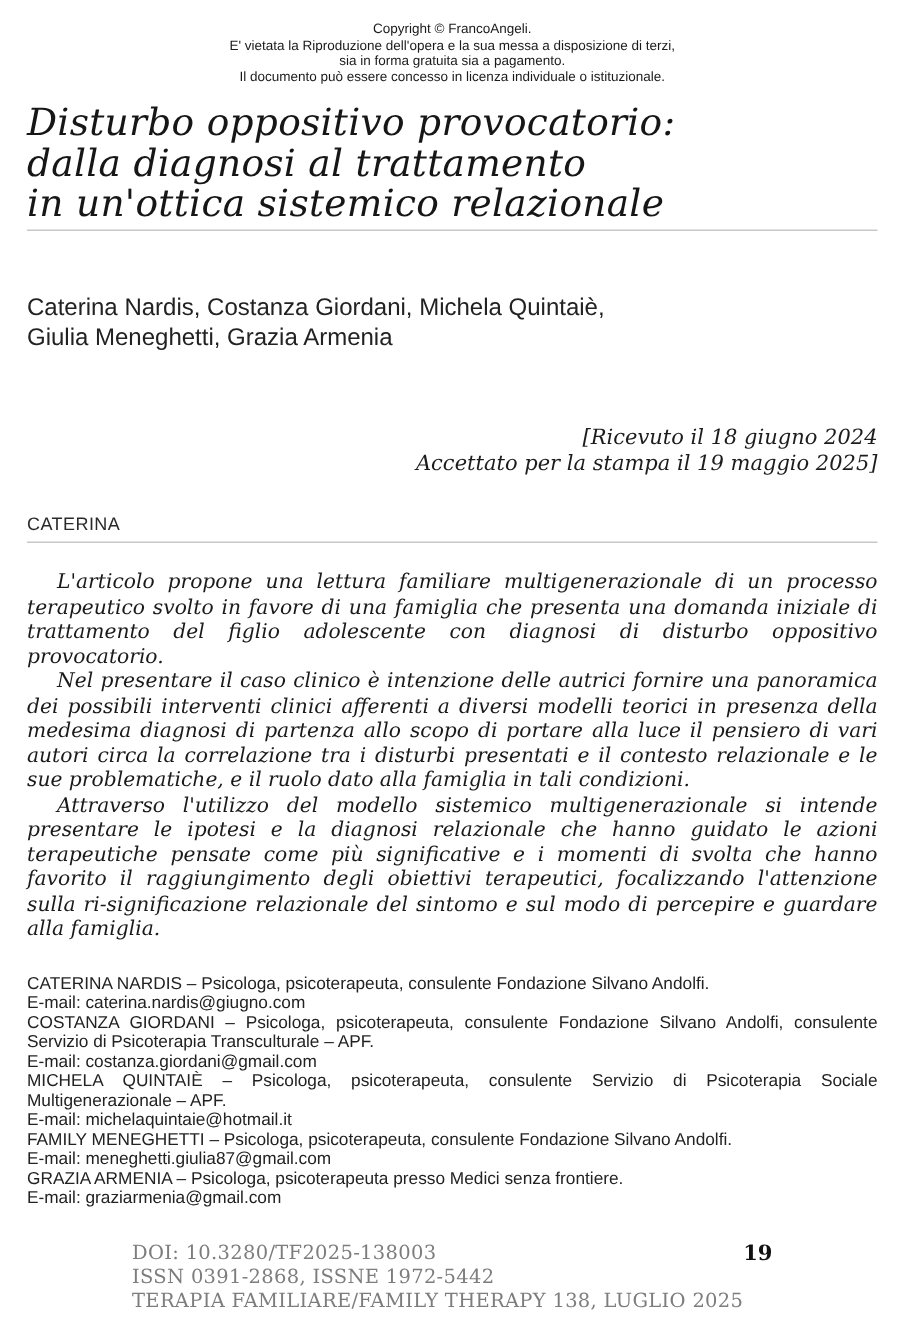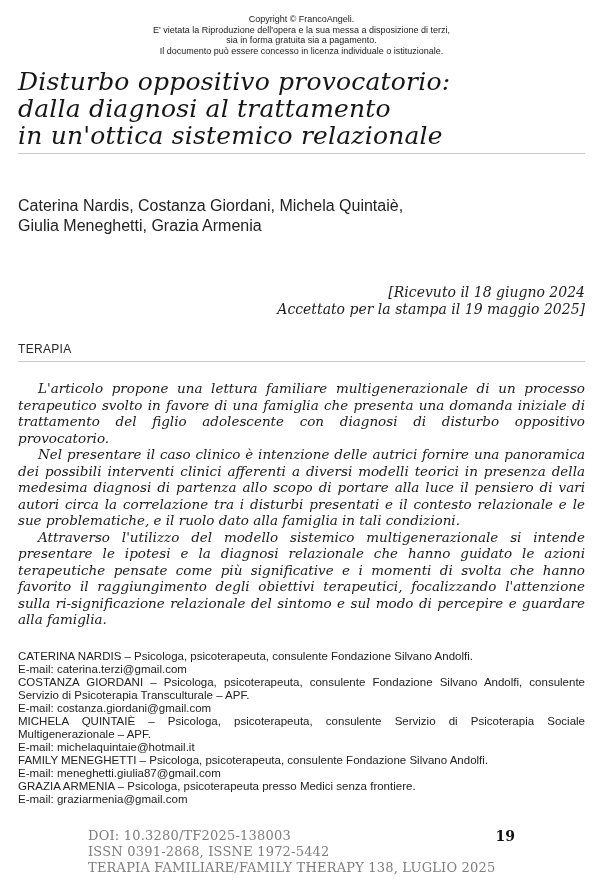--- a/index.html
+++ b/index.html
@@ -123,32 +123,32 @@
 in un'ottica sistemico relazionale</h1>
 
   <hr class="rule">
 
   <div class="authors">Caterina Nardis, Costanza Giordani, Michela Quintaiè,
 Giulia Meneghetti, Grazia Armenia</div>
 
   <div class="dates">[Ricevuto il 18 giugno 2024
 Accettato per la stampa il 19 maggio 2025]</div>
 
-  <div class="abstract-heading">TERAPIA</div>
+  <div class="abstract-heading">CATERINA</div>
 
   <div class="abstract">
     <p>L'articolo propone una lettura familiare multigenerazionale di un processo terapeutico svolto in favore di una famiglia che presenta una domanda iniziale di trattamento del figlio adolescente con diagnosi di disturbo oppositivo provocatorio.</p>
     <p>Nel presentare il caso clinico è intenzione delle autrici fornire una panoramica dei possibili interventi clinici afferenti a diversi modelli teorici in presenza della medesima diagnosi di partenza allo scopo di portare alla luce il pensiero di vari autori circa la correlazione tra i disturbi presentati e il contesto relazionale e le sue problematiche, e il ruolo dato alla famiglia in tali condizioni.</p>
     <p>Attraverso l'utilizzo del modello sistemico multigenerazionale si intende presentare le ipotesi e la diagnosi relazionale che hanno guidato le azioni terapeutiche pensate come più significative e i momenti di svolta che hanno favorito il raggiungimento degli obiettivi terapeutici, focalizzando l'attenzione sulla ri-significazione relazionale del sintomo e sul modo di percepire e guardare alla famiglia.</p>
   </div>
 
   <div class="affiliations">
     <div>
       <div class="affil-entry">CATERINA NARDIS – Psicologa, psicoterapeuta, consulente Fondazione Silvano Andolfi.</div>
-      <div class="affil-email">E-mail: caterina.terzi@gmail.com</div>
+      <div class="affil-email">E-mail: caterina.nardis@giugno.com</div>
     </div>
     <div>
       <div class="affil-entry">COSTANZA GIORDANI – Psicologa, psicoterapeuta, consulente Fondazione Silvano Andolfi, consulente Servizio di Psicoterapia Transculturale – APF.</div>
       <div class="affil-email">E-mail: costanza.giordani@gmail.com</div>
     </div>
     <div>
       <div class="affil-entry">MICHELA QUINTAIÈ – Psicologa, psicoterapeuta, consulente Servizio di Psicoterapia Sociale Multigenerazionale – APF.</div>
       <div class="affil-email">E-mail: michelaquintaie@hotmail.it</div>
     </div>
     <div>

